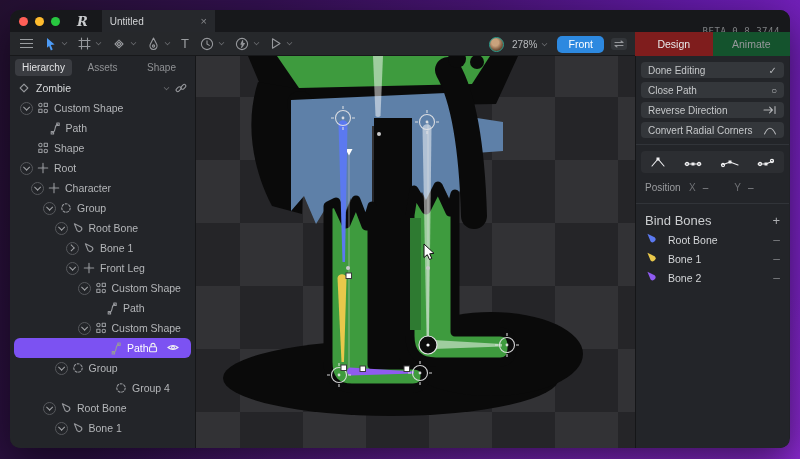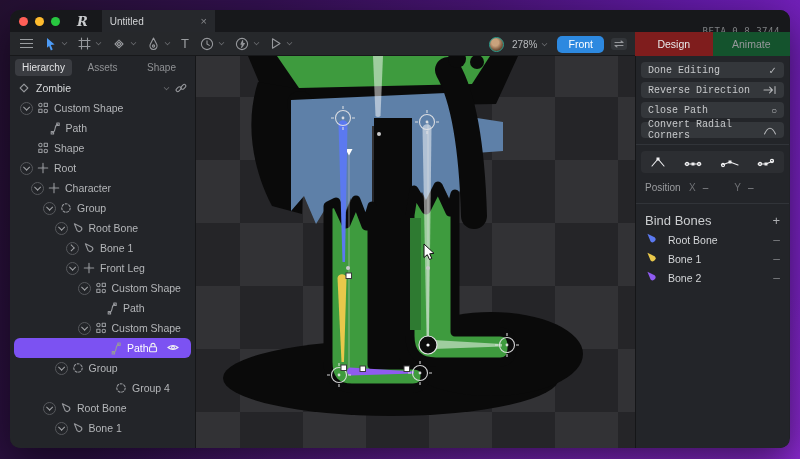--- a/index.html
+++ b/index.html
@@ -64,21 +64,21 @@
   .t-caret b { width:4.5px; height:4.5px; border-left:1.3px solid #a2a4a7; border-bottom:1.3px solid #a2a4a7; display:block; }
   .t-caret b.down { transform:rotate(-45deg); margin-top:-2px; }
   .t-caret b.right { transform:rotate(-135deg); margin-left:-2px; }
   .t-icon { width:16px; display:flex; justify-content:center; flex:none; margin-left:2px; }
   .t-label { margin-left:3px; white-space:nowrap; }
   .t-trail { position:absolute; right:12px; display:flex; gap:9px; align-items:center; }
 
   
   .act-btn { margin:0 5px 4px 5px; height:16px; background:#34373b; border-radius:4px;
     display:flex; align-items:center; padding:0 7px; color:#c6c8ca; font-size:10px; }
-  .act-btn .lbl { flex:1;font-family:Liberation Mono, monospace; }
+  .act-btn .lbl { flex:1; }
   .act-btn .ic { color:#b3b5b8; font-size:10px; display:flex; }
   .divider { height:1px; background:#313439; margin:6px 0; }
   .vertex-row { margin:0 5px; height:22px; background:#2c2e32; border-radius:4px;
     display:flex; align-items:center; justify-content:space-around; }
   .pos-row { display:flex; align-items:center; height:20px; padding:0 9px; font-size:10px; margin-top:4px; }
   .pos-label { color:#9b9da0; width:36px; }
   .pos-ax { color:#6f7175; margin-left:8px; }
   .pos-val { color:#8b8d91; margin-left:7px; }
   .bb-head { display:flex; align-items:center; padding:2px 9px; height:20px; }
   .bb-title { color:#cbcdcf; font-size:13px; flex:1; }
@@ -502,30 +502,30 @@
       </svg>
     </div>
 
     <div class="inspector">
       <div id="act-buttons">
           <div class="act-btn">
             <span class="lbl">Done Editing</span>
             <span class="ic">✓</span>
           </div>
           <div class="act-btn">
+            <span class="lbl">Close Path</span>
+            <span class="ic">○</span>
+          </div>
+          <div class="act-btn">
             <span class="lbl">Reverse Direction</span>
             <span class="ic">
               <svg class="lineicon" width="14" height="10" style="stroke:#b3b5b8">
                 <path d="M1 5 H9 M6.6 2.2 L9.4 5 L6.6 7.8 M12 1.5 V8.5"></path>
               </svg>
             </span>
-          </div>
-          <div class="act-btn">
-            <span class="lbl">Close Path</span>
-            <span class="ic">○</span>
           </div>
           <div class="act-btn">
             <span class="lbl">Convert Radial Corners</span>
             <span class="ic">
               <svg class="lineicon" width="14" height="10" style="stroke:#b3b5b8">
                 <path d="M1.5 9 Q7 -2.5 12.5 9"></path>
               </svg>
             </span>
           </div>
         </div>

